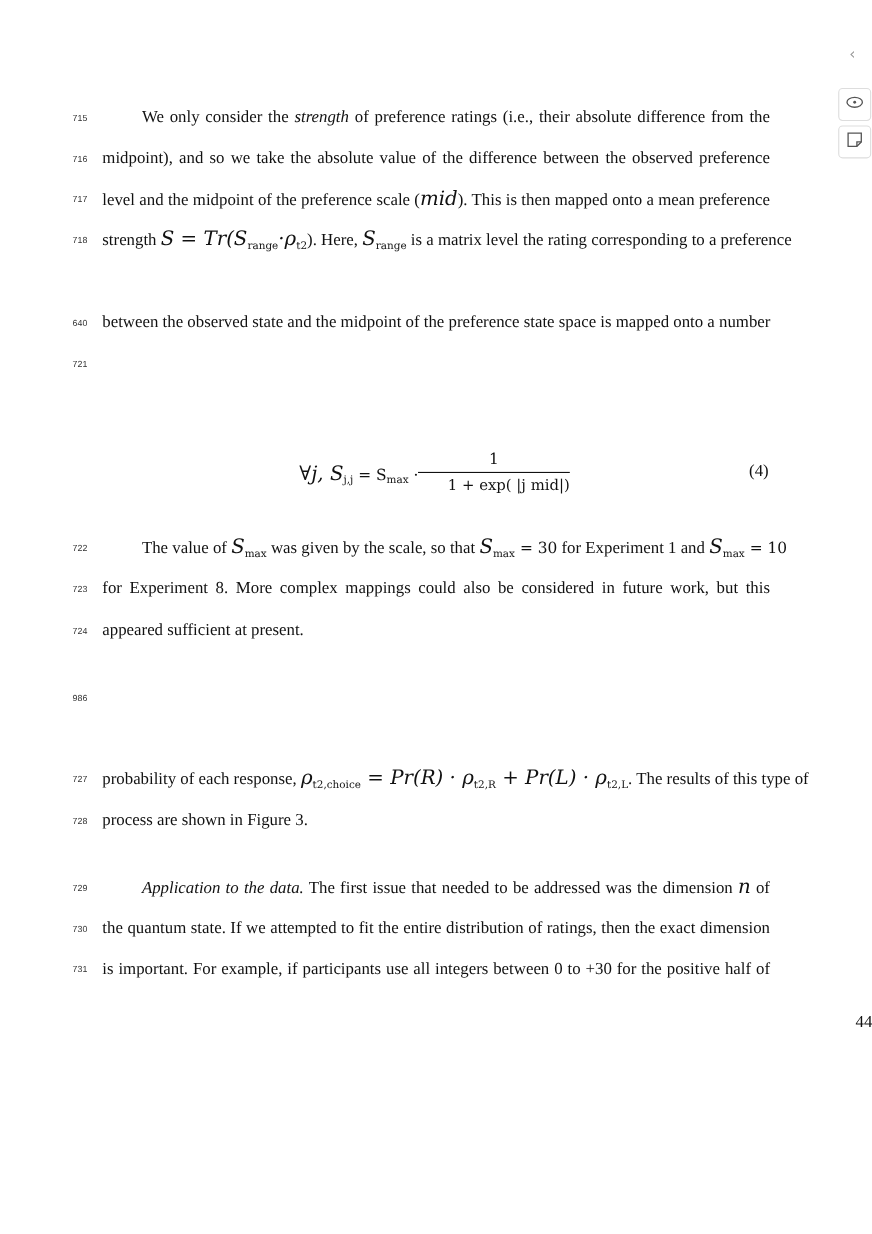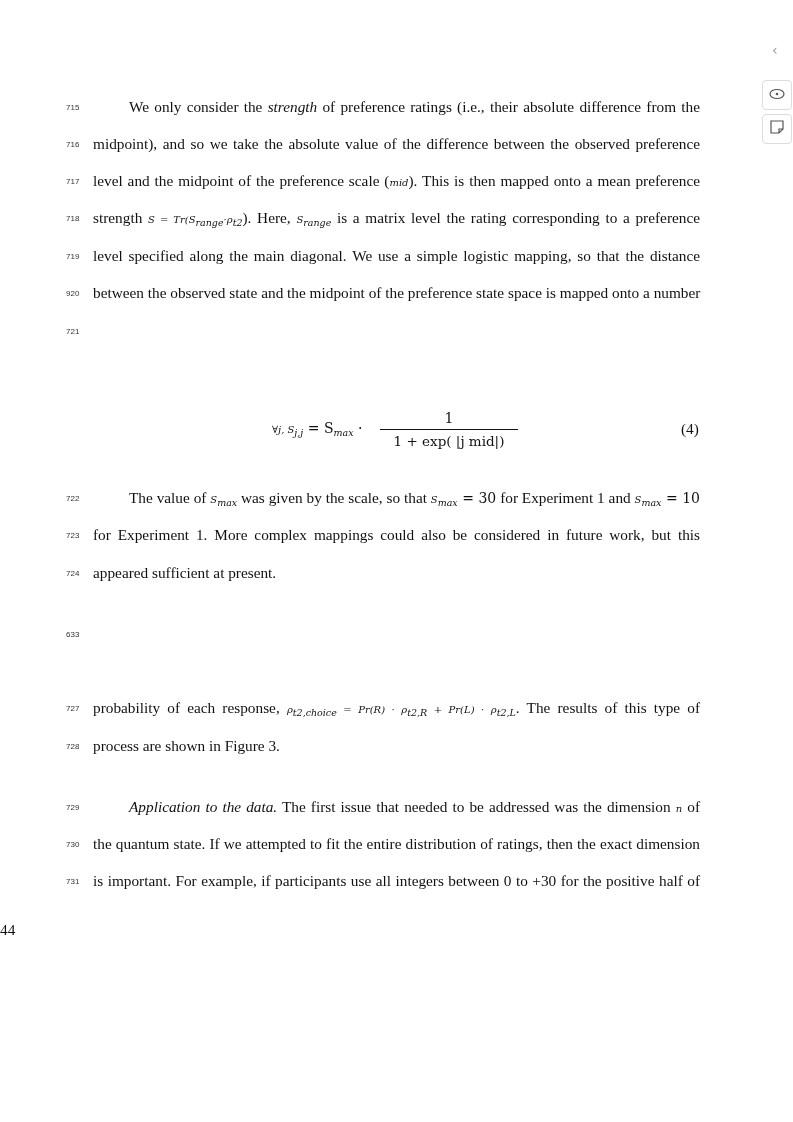--- a/index.html
+++ b/index.html
@@ -6,34 +6,34 @@
   body { width: 793px; height: 1122px; position: relative; overflow: hidden;
          font-family: "Liberation Serif", "DejaVu Serif", serif; color: #111; }
   .page { position: absolute; left: 0; top: 2px; width: 793px; height: 1122px; padding-left: 32px; }
   .line { position: absolute; left: 0; width: 793px; height: 20px; }
   .lnum { position: absolute; left: 66px; width: 20px; font-family: "Liberation Sans", "DejaVu Sans", sans-serif;
           font-size: 8px; color: #333; top: 6px; }
   .txt { position: absolute; left: 93px; width: 607px; font-size: 15.3px; line-height: 20px;
          white-space: nowrap; text-align: justify; text-align-last: justify; }
   .txt.indent { left: 129px; width: 571px; }
   .txt.last { text-align-last: left; }
-  .m { font-family: "DejaVu Serif", serif; font-style: italic; font-size: 10px; }
+  .m { font-family: "DejaVu Serif", serif; font-style: italic; font-size: 18px; }
   .mu { font-family: "DejaVu Serif", serif; font-size: 14px; }
-  .sub { font-size: 9.5px; vertical-align: -3px; font-style: italic; font-family: "DejaVu Serif", serif; margin-top: 40px; }
+  .sub { font-size: 9.5px; vertical-align: -3px; font-family: "DejaVu Serif", serif; margin-top: 40px; }
   em { font-style: italic; }
 
   .equation { position: absolute; top: 405px; left: 0; width: 793px; height: 45px; }
   .eq-lhs { position: absolute; left: 272px; top: 13px; font-size: 15px; }
   .frac { position: absolute; left: 380px; top: 2px; width: 138px; text-align: center; font-size: 15px; }
   .frac .num { display: block; height: 19px; line-height: 19px; }
   .frac .bar { display: block; border-top: 1px solid #111; margin: 1px 0 2px 0; }
-  .frac .den { display: block; line-height: 18px; font-family: "DejaVu Serif", serif; font-size: 13.5px; white-space: nowrap; }
+  .frac .den { display: block; line-height: 18px; font-family: "DejaVu Serif", serif; font-size: 13.5px; white-space: nowrap; text-align: right; }
   .eq-num { position: absolute; left: 681px; top: 13px; font-size: 15.3px; }
 
-  .page-number { position: absolute; top: 919px; left: 0; width: 793px; text-align: left; font-size: 15.3px; }
+  .page-number { position: absolute; top: 919px; left: 0; width: 793px; text-align: right; font-size: 15.3px; }
 
   .side-tools { position: absolute; left: 762px; top: 0; width: 30px; }
   .collapse-btn { position: absolute; left: 10px; top: 41px; width: 14px; height: 18px; color: #999;
                   font-family: "DejaVu Sans", sans-serif; font-size: 14px; line-height: 18px; cursor: pointer; }
   .tool-btn { position: absolute; left: 0; width: 28px; height: 28px; border: 1px solid #ddd; border-radius: 4px;
               background: #fff; display: flex; align-items: center; justify-content: center; cursor: pointer; }
 </style>
 </head>
 <body>
 
@@ -52,27 +52,23 @@
   <div class="line" style="top:169px">
     <span class="lnum">717</span>
     <span class="txt"><span>level and the midpoint of the preference scale (</span><span class="m">mid</span><span>). This is then mapped onto a mean preference</span></span>
   </div>
 
   <div class="line" style="top:206px">
     <span class="lnum">718</span>
     <span class="txt"><span>strength </span><span class="m">S = Tr(S</span><span class="sub">range</span><span class="m">·ρ</span><span class="sub">t2</span><span>). Here, </span><span class="m">S</span><span class="sub">range</span><span> is a matrix level the rating corresponding to a preference</span></span>
   </div>
 
-  <div class="line" style="top:244px">
-    <span class="lnum">719</span>
-    <span class="txt">level specified along the main diagonal.  We use a simple logistic mapping, so that the distance</span>
-  </div>
 
   <div class="line" style="top:281px">
-    <span class="lnum">920</span>
+    <span class="lnum">640</span>
     <span class="txt">between the observed state and the midpoint of the preference state space is mapped onto a number</span>
   </div>
 
   <div class="line" style="top:319px">
     <span class="lnum">721</span>
   </div>
 
   <div class="equation">
     <span class="eq-lhs"><span class="m">∀j, S</span><span class="sub">j,j</span><span class="mu"> = S</span><span class="sub">max</span><span class="mu"> ·</span></span>
     <span class="frac">
@@ -83,30 +79,30 @@
     <span class="eq-num">(4)</span>
   </div>
 
   <div class="line" style="top:486px">
     <span class="lnum">722</span>
     <span class="txt indent"><span>The value of </span><span class="m">S</span><span class="sub">max</span><span> was given by the scale, so that </span><span class="m">S</span><span class="sub">max</span><span class="mu"> = 30</span><span> for Experiment 1 and </span><span class="m">S</span><span class="sub">max</span><span class="mu"> = 10</span></span>
   </div>
 
   <div class="line" style="top:523px">
     <span class="lnum">723</span>
-    <span class="txt">for Experiment 1.  More complex mappings could also be considered in future work, but this</span>
+    <span class="txt">for Experiment 8.  More complex mappings could also be considered in future work, but this</span>
   </div>
 
   <div class="line" style="top:561px">
     <span class="lnum">724</span>
     <span class="txt last">appeared sufficient at present.</span>
   </div>
 
   <div class="line" style="top:622px">
-    <span class="lnum">633</span>
+    <span class="lnum">986</span>
   </div>
 
 
   <div class="line" style="top:696px">
     <span class="lnum">727</span>
     <span class="txt"><span>probability of each response, </span><span class="m">ρ</span><span class="sub">t2,choice</span><span class="m"> = Pr(R) · ρ</span><span class="sub">t2,R</span><span class="m"> + Pr(L) · ρ</span><span class="sub">t2,L</span><span>. The results of this type of</span></span>
   </div>
 
   <div class="line" style="top:734px">
     <span class="lnum">728</span>

